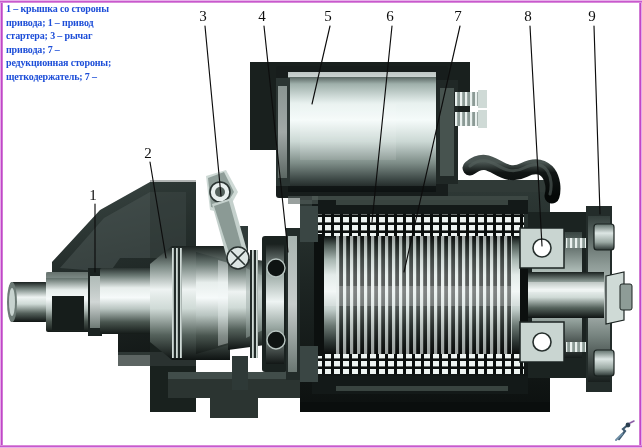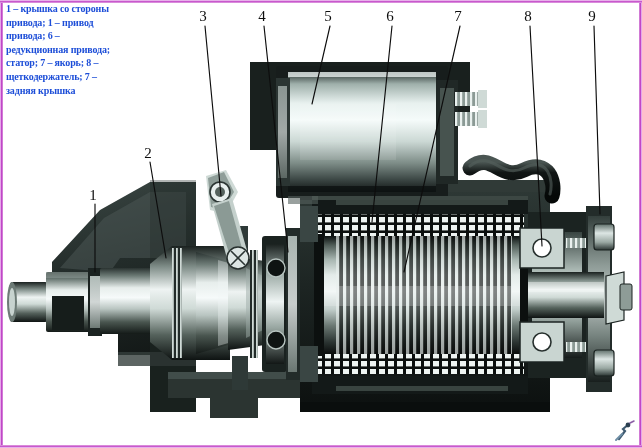--- a/index.html
+++ b/index.html
@@ -348,25 +348,24 @@
       <line x1="392" y1="26" x2="372" y2="222"></line>
       <line x1="460" y1="26" x2="404" y2="272"></line>
       <line x1="530" y1="26" x2="542" y2="246"></line>
       <line x1="594" y1="26" x2="600" y2="214"></line>
     </g>
   </svg>
 
   <div id="legend">
     <div class="line">1 – крышка со стороны</div>
     <div class="line">привода; 1 – привод</div>
-    <div class="line">привода; 6 –</div>
-    <div class="line">редукционная привода;</div>
-    <div class="line">статор; 7 – якорь; 8 –</div>
+    <div class="line">стартера; 3 – рычаг</div>
+    <div class="line">привода; 7 –</div>
+    <div class="line">редукционная стороны;</div>
     <div class="line">щеткодержатель; 7 –</div>
-    <div class="line">задняя крышка</div>
   </div>
 
   <div class="callout" style="left:86px;  top:188px;">1</div>
   <div class="callout" style="left:141px; top:146px;">2</div>
   <div class="callout" style="left:196px; top:9px;">3</div>
   <div class="callout" style="left:255px; top:9px;">4</div>
   <div class="callout" style="left:321px; top:9px;">5</div>
   <div class="callout" style="left:383px; top:9px;">6</div>
   <div class="callout" style="left:451px; top:9px;">7</div>
   <div class="callout" style="left:521px; top:9px;">8</div>

